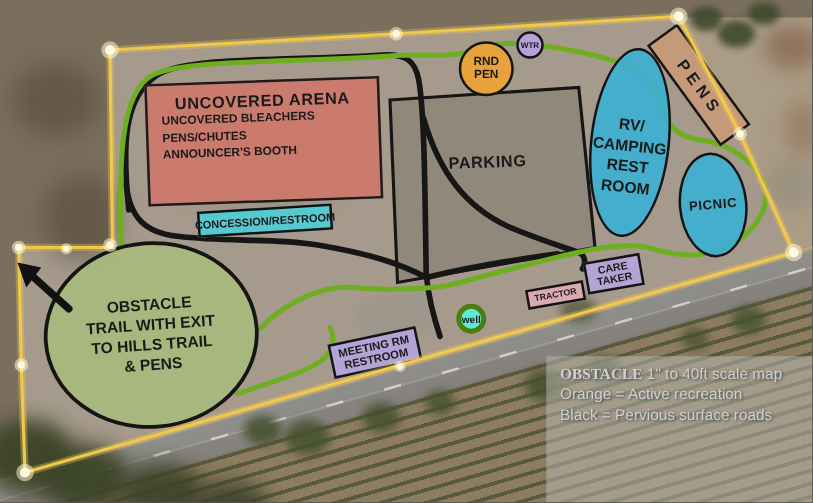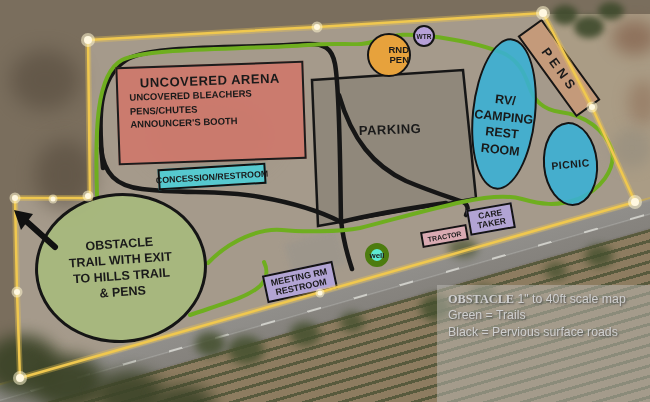--- a/index.html
+++ b/index.html
@@ -54,41 +54,41 @@
     background:rgba(208,118,106,.88);border:2.5px solid #1c1c1c;
     justify-content:flex-start;align-items:stretch;text-align:left;padding-top:7px;}
   .arena-title{font-size:13px;font-weight:700;letter-spacing:.5px;text-align:center;}
   .arena-sub{font-size:9.5px;font-weight:600;line-height:13.5px;margin-left:11px;}
   .arena-sub:first-of-type{margin-top:6px;}
   .concession{left:158px;top:166px;width:108px;height:21px;transform:rotate(-3.5deg);
     background:var(--c-teal,#56c9cf);border:2px solid #111;font-size:8.8px;font-weight:700;}
   .parking-label{left:350px;top:122px;width:80px;z-index:10;font-size:13px;font-weight:700;
     letter-spacing:.5px;color:#1a1a1a;text-align:center;transform:rotate(-2deg);}
   .rnd-pen{left:367px;top:33px;width:44px;height:44px;border-radius:50%;
-    background:var(--c-orange,#e7a23c);border:2.5px solid #141414;font-size:9.5px;font-weight:700;line-height:10.5px;align-items:flex-end;}
+    background:var(--c-orange,#e7a23c);border:2.5px solid #141414;font-size:9.5px;font-weight:700;line-height:10.5px;}
   .wtr{left:413px;top:25px;width:22px;height:22px;border-radius:50%;
     background:#b6a0d8;border:2px solid #141414;font-size:6.5px;font-weight:700;}
   .pens{left:509px;top:53px;width:100px;height:30px;transform:rotate(54deg);
     background:rgba(199,154,120,.92);border:2.5px solid #161616;
     font-size:13px;font-weight:700;letter-spacing:4px;padding-left:4px;}
   .rv{left:472px;top:38px;width:64px;height:152px;border-radius:50%;transform:rotate(6deg);
     background:rgba(56,177,214,.88);border:2.5px solid #141414;
     font-size:12.5px;font-weight:700;line-height:16.5px;padding-top:22px;}
   .picnic{left:543px;top:122px;width:55px;height:84px;border-radius:50%;transform:rotate(-5deg);
     background:rgba(56,177,214,.88);border:2.5px solid #141414;font-size:10.5px;font-weight:700;letter-spacing:.5px;}
   .obstacle{left:35px;top:193px;width:172px;height:150px;border-radius:50%;transform:rotate(-4deg);
     background:rgba(167,186,124,.9);border:3px solid #151515;font-size:12.5px;font-weight:700;line-height:16px;}
   .meeting{left:264px;top:268px;width:72px;height:28px;transform:rotate(-12deg);
     background:var(--c-purple,#b2a4d4);border:2px solid #141414;font-size:9px;font-weight:700;line-height:10px;}
   .tractor{left:421px;top:228px;width:47px;height:16px;transform:rotate(-10deg);
     background:var(--c-pink,#d9aab2);border:2px solid #141414;font-size:7px;font-weight:700;}
   .caretaker{left:468px;top:206px;width:46px;height:26px;transform:rotate(-10deg);
     background:var(--c-purple,#b2a4d4);border:2px solid #141414;font-size:8.5px;font-weight:700;line-height:9.5px;}
   .well{left:365px;top:243px;width:24px;height:24px;border-radius:50%;
-    background:#5eead4;border:6px solid #4d7c0f;font-size:8px;font-weight:600;}
+    background:#5eead4;border:4px solid #4d7c0f;font-size:8px;font-weight:600;}
 
   
   .legend{left:437px;top:285px;width:213px;height:117px;z-index:30;position:absolute;
     background:rgba(186,184,178,.52);padding:6px 0 0 11px;
     font-size:12.3px;line-height:16.4px;color:var(--c-legend-text,#cfcfcf);
     text-shadow:1px 1px 2px rgba(70,70,70,.95);}
   .legend .tw{font-family:"Liberation Serif",serif;font-weight:700;}
 </style>
 </head>
 <body>
@@ -232,18 +232,18 @@
         <circle class="dot-i" cx="88" cy="196" r="3"></circle>
     </g>
     <g>
       <path class="arrow-shaft" d="M55,247 L26,221"></path>
       <polygon class="arrow" points="14,210 33,214 21,230"></polygon>
     </g>
   </svg>
 
   <div class="legend">
     <div><span class="tw">OBSTACLE</span><span> 1" to 40ft scale map</span></div>
-    <div>Green = Trails</div>
+    <div>Orange = Active recreation</div>
     <div>Black = Pervious surface roads</div>
 
   </div>
 
 </div>
 
 </body></html>

